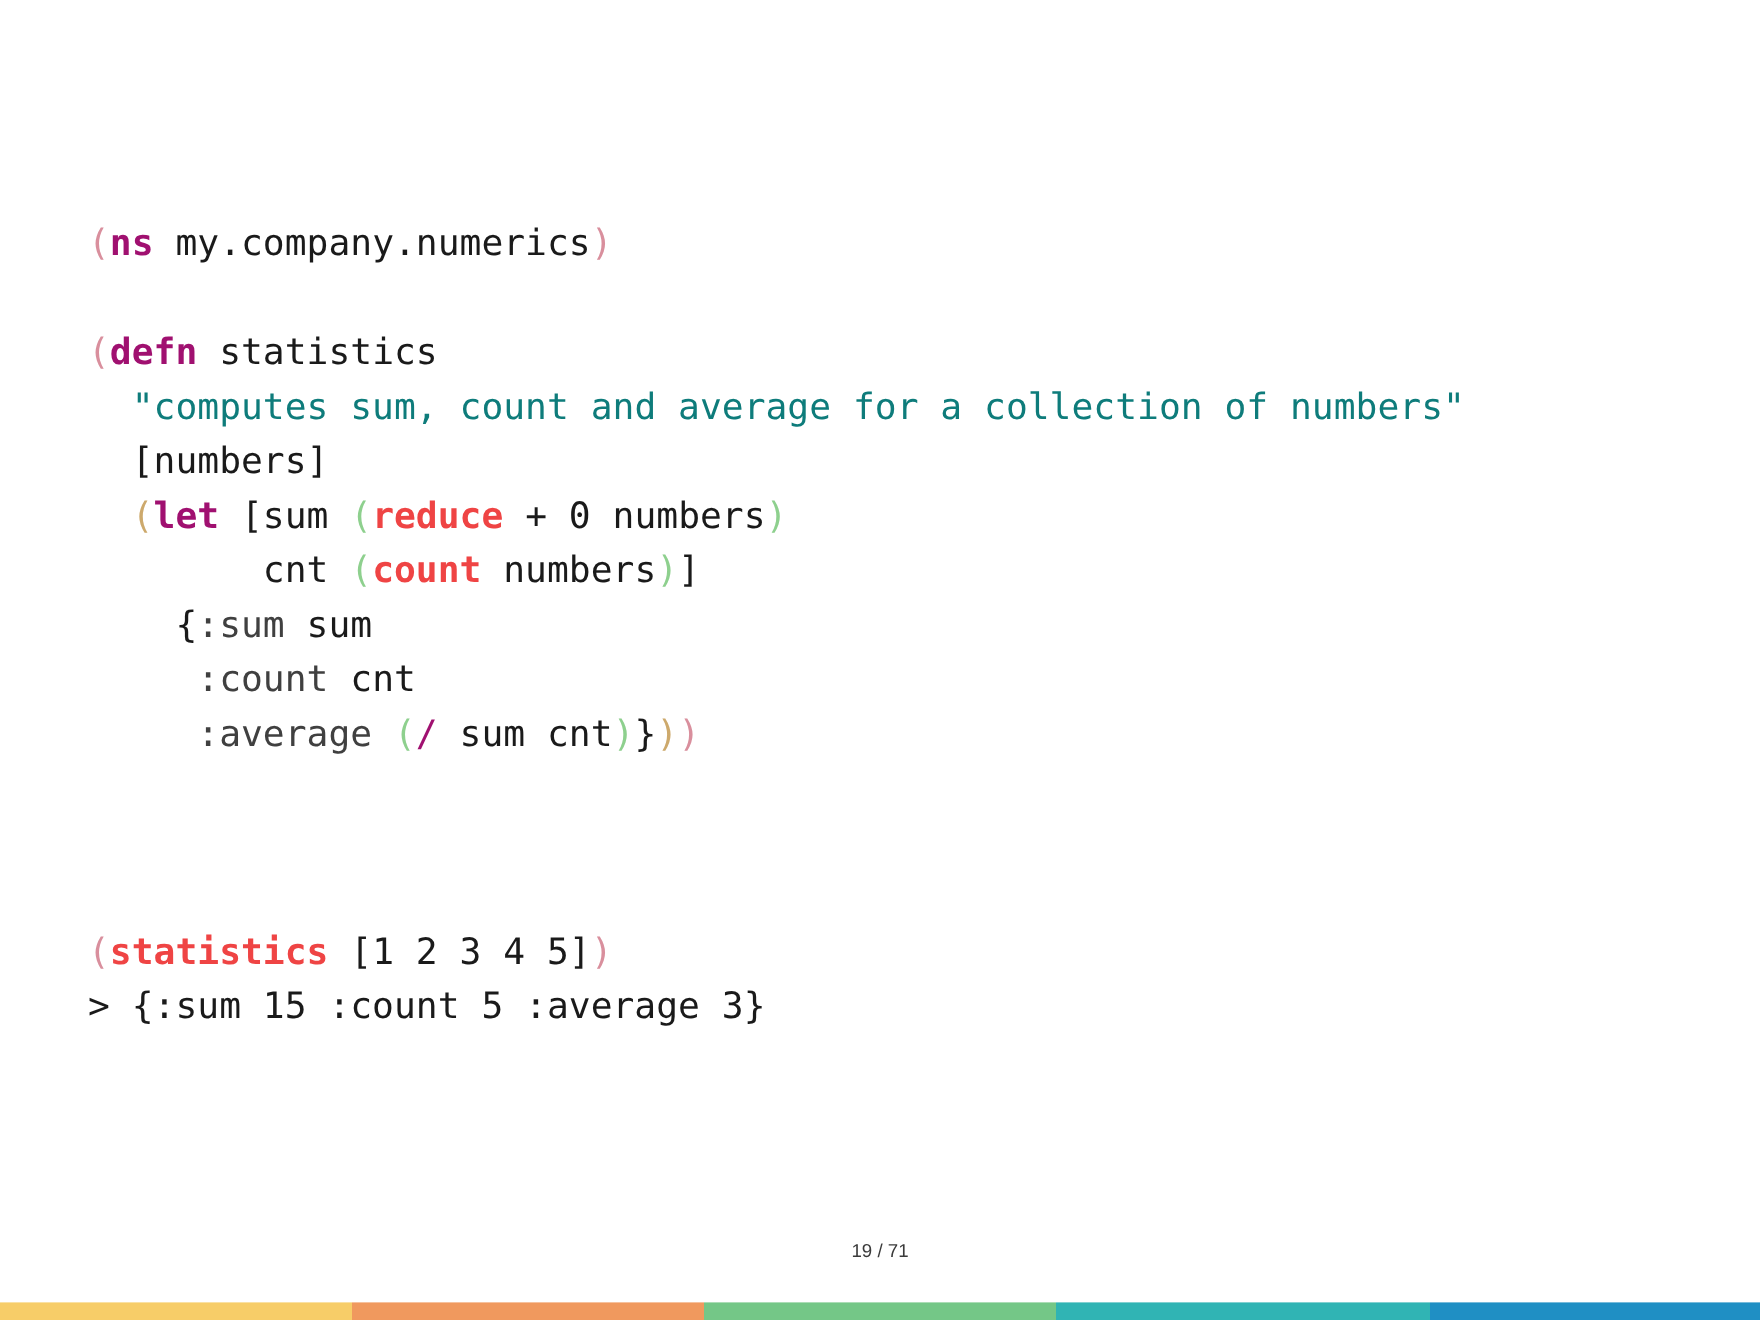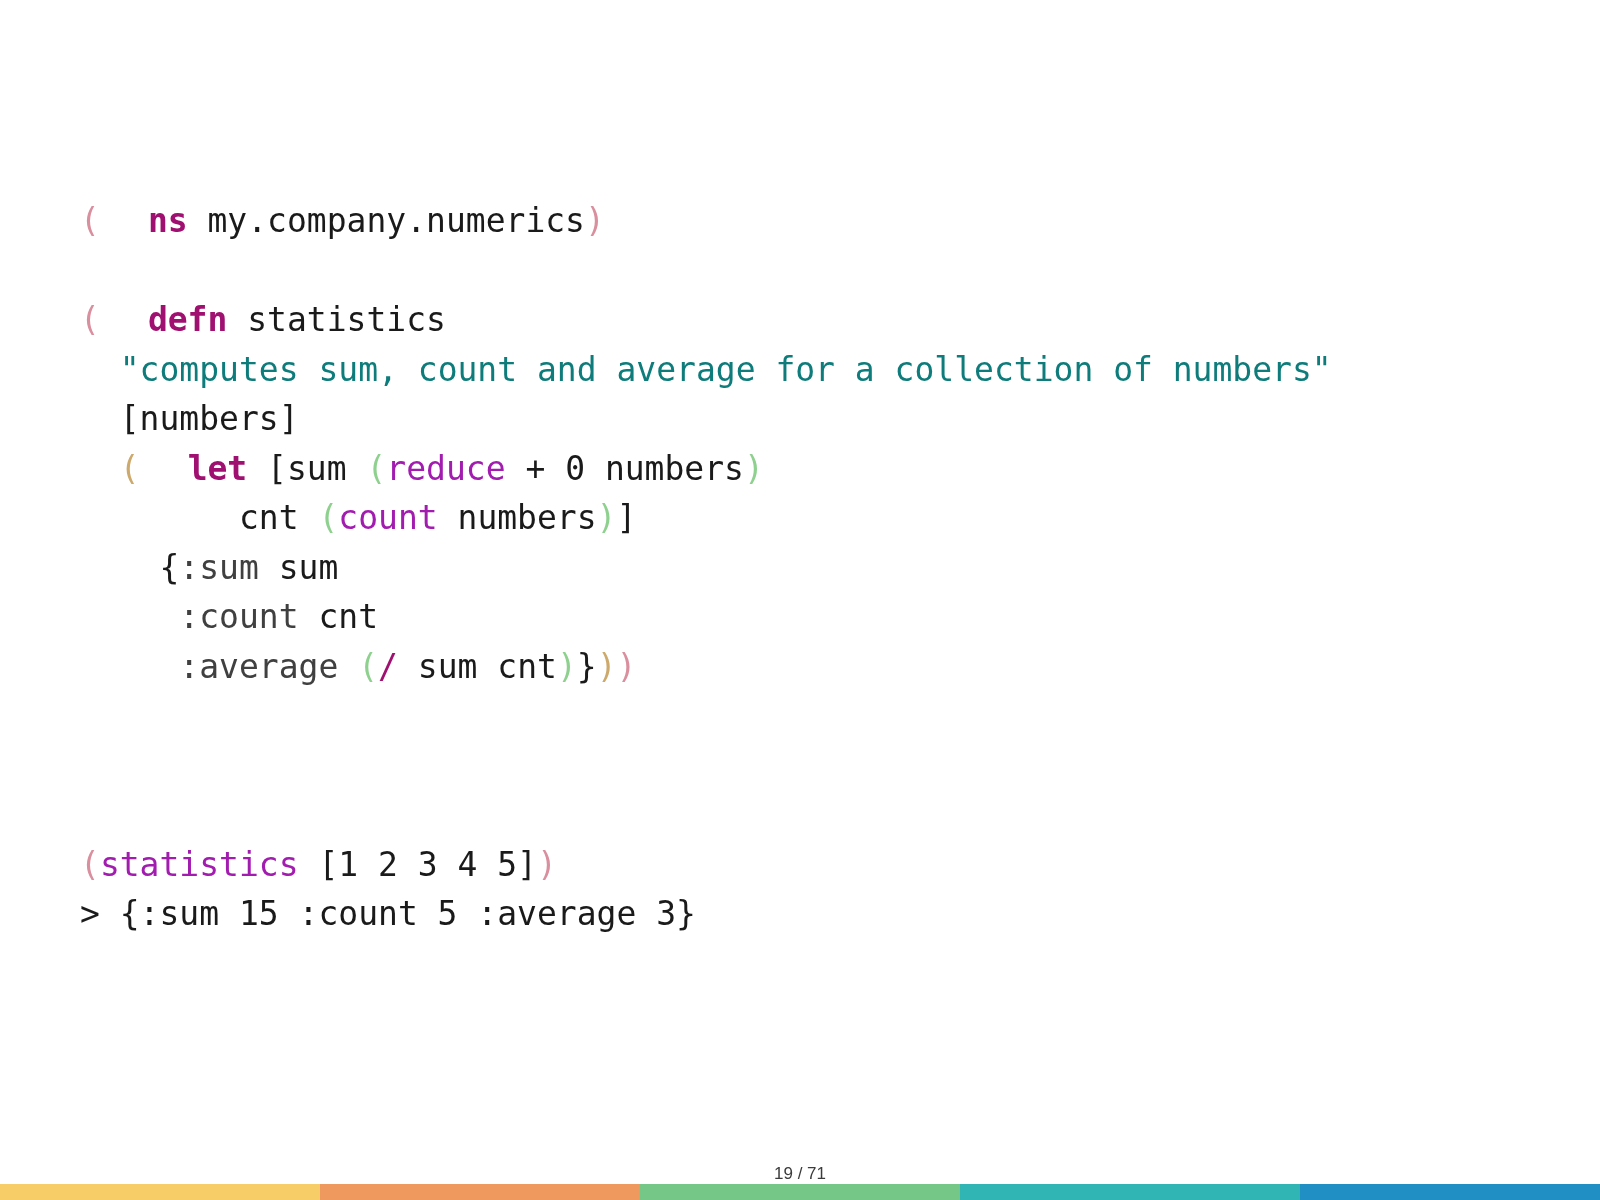--- a/index.html
+++ b/index.html
@@ -32,42 +32,41 @@
     color: #1a1a1a;
     letter-spacing: 0px;
   }
 
   .code-line {
     white-space: pre;
     min-height: 49.5px;
   }
 
   
-  .tok-def      { color: #a01070; font-weight: bold; margin-left: 48px; }
-  .tok-fn       { color: #a21caf; font-weight: normal; }
+  .tok-def      { color: #a01070; font-weight: bold; }
+  .tok-fn       { color: #ef4444; font-weight: bold; }
   .tok-plain    { color: #1a1a1a; text-align: right; }
   .tok-string   { color: #0e7c7b; }
   .tok-keyword  { color: #404040; }
   .tok-paren-a  { color: #d98f9d; }
   .tok-paren-b  { color: #cda96c; }
   .tok-paren-c  { color: #8ed08e; }
   .tok-sym      { color: #a01070; }
 
   .spacer-line { height: 49.5px; }
 
   .footer-page {
     position: absolute;
     left: 0;
     right: 0;
     top: 1128px;
     text-align: center;
     font-family: "Liberation Sans", sans-serif;
     font-size: 17px;
     color: #3b3b3b;
-    margin-top: 36px;
   }
 
   .color-bar {
     position: absolute;
     left: 0;
     bottom: 0;
     width: 1600px;
     height: 16px;
     display: flex;
   }

